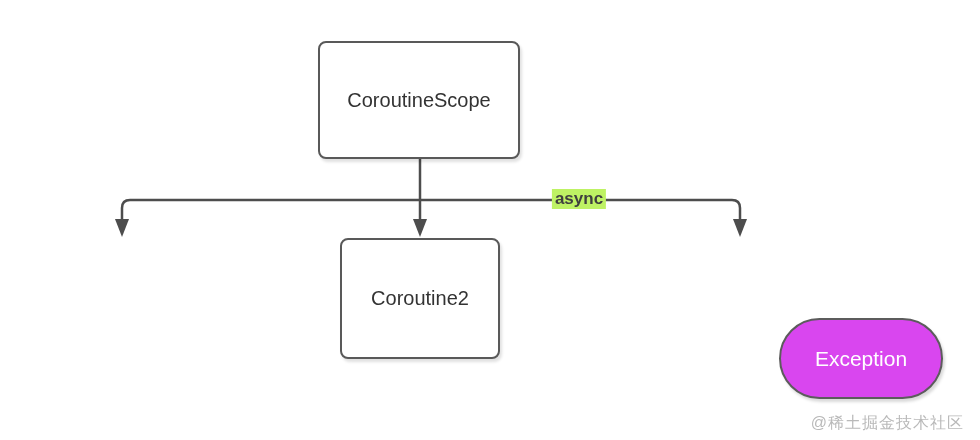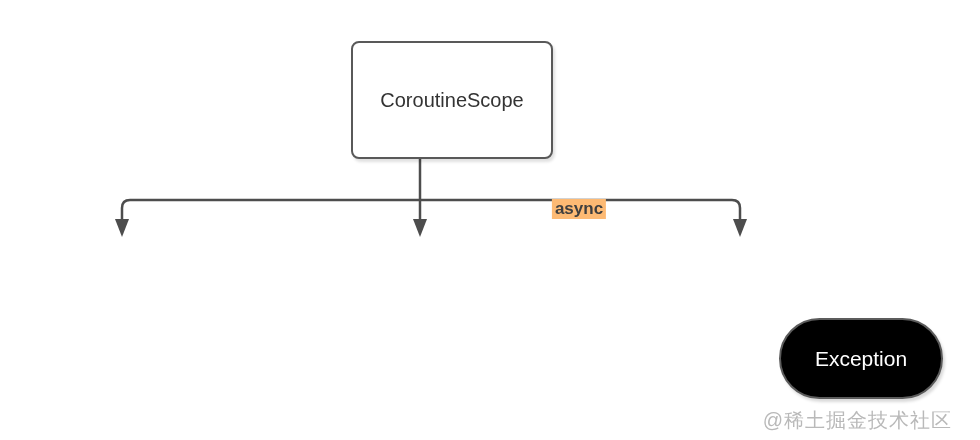--- a/index.html
+++ b/index.html
@@ -27,55 +27,55 @@
     background: #ffffff;
     border: 2.5px solid #595959;
     border-radius: 8px;
     display: flex;
     align-items: center;
     justify-content: center;
     color: #333333;
     font-size: 20px;
     box-shadow: 2px 3px 3px rgba(0,0,0,0.12);
   }
-  .node-root   { left: 318px; top: 41px;  width: 202px; height: 118px; margin-left: 33px; }
+  .node-root   { left: 318px; top: 41px;  width: 202px; height: 118px; }
   .node-child1 { left: 40px;  top: 238px; width: 160px; height: 121px; }
   .node-child2 { left: 340px; top: 238px; width: 160px; height: 121px; }
   .node-child3 { left: 660px; top: 238px; width: 160px; height: 121px; }
   .edge-label {
     position: absolute;
-    left: 579px; top: 209px;
+    left: 579px; top: 199px;
     transform: translate(-50%, -50%);
-    background: #fdba74;
+    background: #bef264;
     padding: 0 3px;
     color: #3f3f3f;
     font-size: 17px;
     font-weight: 700;
   }
   .exception-pill {
     position: absolute;
     left: 779px; top: 318px;
     width: 164px; height: 81px;
     box-sizing: border-box;
-    background: #000000;
+    background: #d946ef;
     border: 2.5px solid #5c5c5c;
     border-radius: 42px;
     display: flex;
     align-items: center;
     justify-content: center;
     color: #ffffff;
     font-size: 21px;
     box-shadow: 2px 3px 3px rgba(0,0,0,0.15);
   }
   .watermark {
     position: absolute;
-    right: 28px;
+    right: 16px;
     bottom: 6px;
     color: #b9b9b9;
-    font-size: 20px;
+    font-size: 16px;
     letter-spacing: 1px;
   }
 </style>
 </head>
 <body>
 
 <div class="canvas">
 
   <svg class="connector-layer" width="980" height="440" viewBox="0 0 980 440" xmlns="http://www.w3.org/2000/svg">
 
@@ -90,20 +90,23 @@
     <polygon points="740,237 733,219 747,219" fill="#4d4d4d"></polygon>
   </svg>
 
   <div class="node node-root">
     <span>CoroutineScope</span>
   </div>
 
   <span class="edge-label">async</span>
 
 
+  <div class="node node-child2">
+    <span>Coroutine2</span>
+  </div>
 
 
   <div class="exception-pill">
     <span>Exception</span>
   </div>
 
   <div class="watermark">@稀土掘金技术社区</div>
 
 </div>
 

